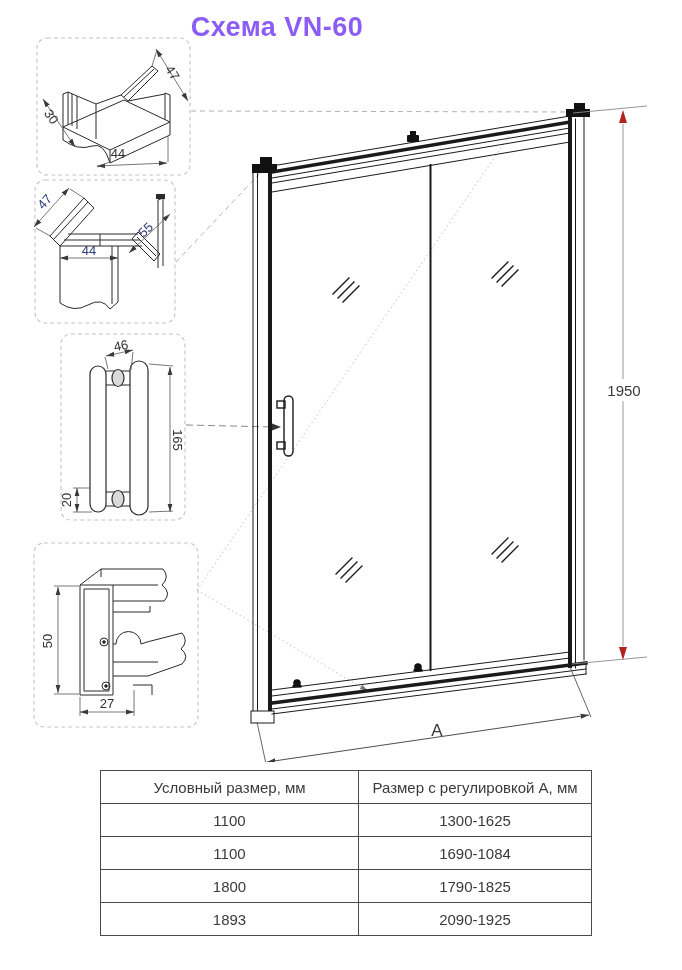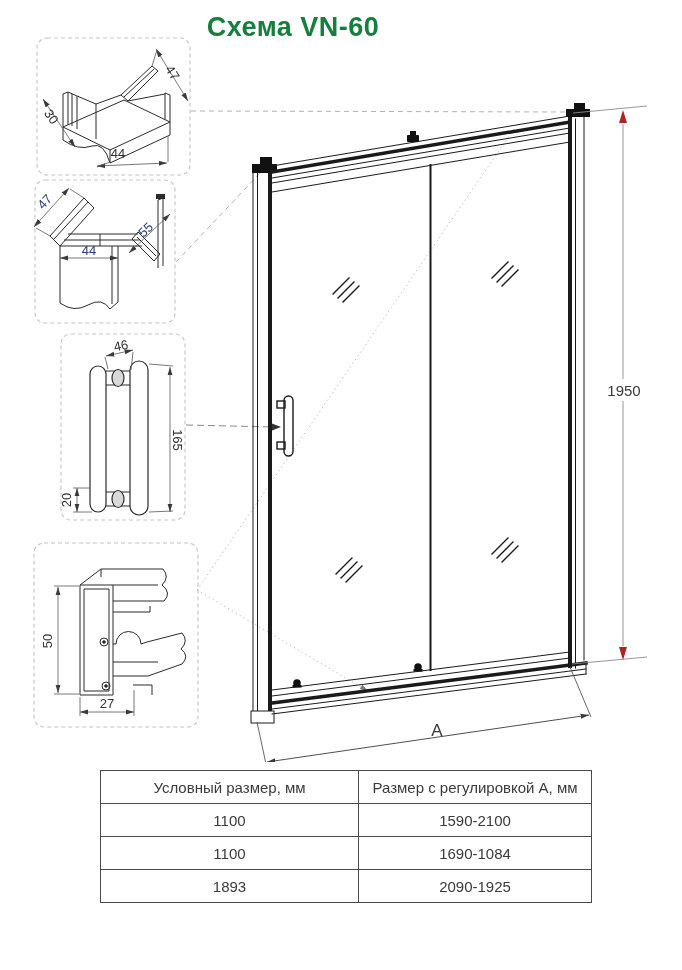--- a/index.html
+++ b/index.html
@@ -1,19 +1,19 @@
 <!DOCTYPE html>
 <html><head>
 <meta charset="utf-8">
 <style>
   html,body{margin:0;padding:0;background:#ffffff;}
   .page{position:relative;width:682px;height:970px;background:#fff;overflow:hidden;
         font-family:"Liberation Sans", sans-serif;}
-  .title{position:absolute;top:12px;left:16px;width:554px;text-align:center;
-         font-size:27px;font-weight:bold;color:#15803d;letter-spacing:0.5px;}
+  .title{position:absolute;top:12px;left:0;width:554px;text-align:center;
+         font-size:27px;font-weight:bold;color:#8b5cf6;letter-spacing:0.5px;}
   svg text{font-family:"Liberation Sans", sans-serif;}
   .spec-table{position:absolute;left:100px;top:770px;width:491px;border-collapse:collapse;
               table-layout:fixed;font-size:15px;color:#3a3a3a;}
   .spec-table td{border:1px solid #4a4a4a;height:32px;text-align:center;vertical-align:middle;
                  padding:0;white-space:nowrap;overflow:hidden;}
 </style>
 </head>
 <body>
 
 <div class="page">
@@ -233,26 +233,30 @@
         <col style="width:258px">
         <col style="width:233px">
       </colgroup>
     <tbody>
       <tr>
         <td>Условный размер, мм</td>
         <td>Размер с регулировкой А, мм</td>
       </tr>
       <tr>
         <td>1100</td>
-        <td>1590-2100</td>
+        <td>1300-1625</td>
       </tr>
       <tr>
         <td>1100</td>
         <td>1690-1084</td>
       </tr>
       <tr>
+        <td>1800</td>
+        <td>1790-1825</td>
+      </tr>
+      <tr>
         <td>1893</td>
         <td>2090-1925</td>
       </tr>
     </tbody>
   </table>
 
 </div>
 
 </body></html>

